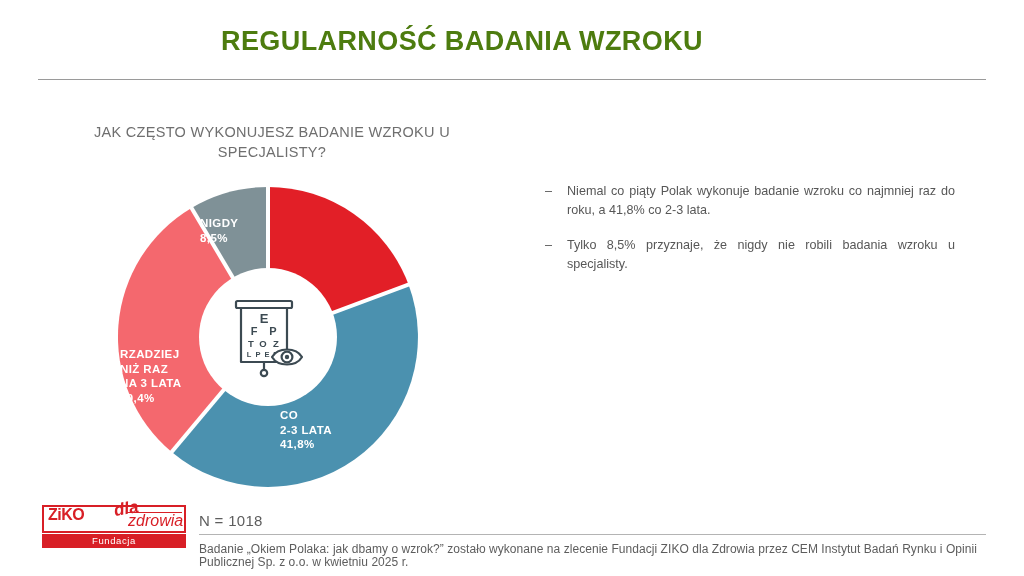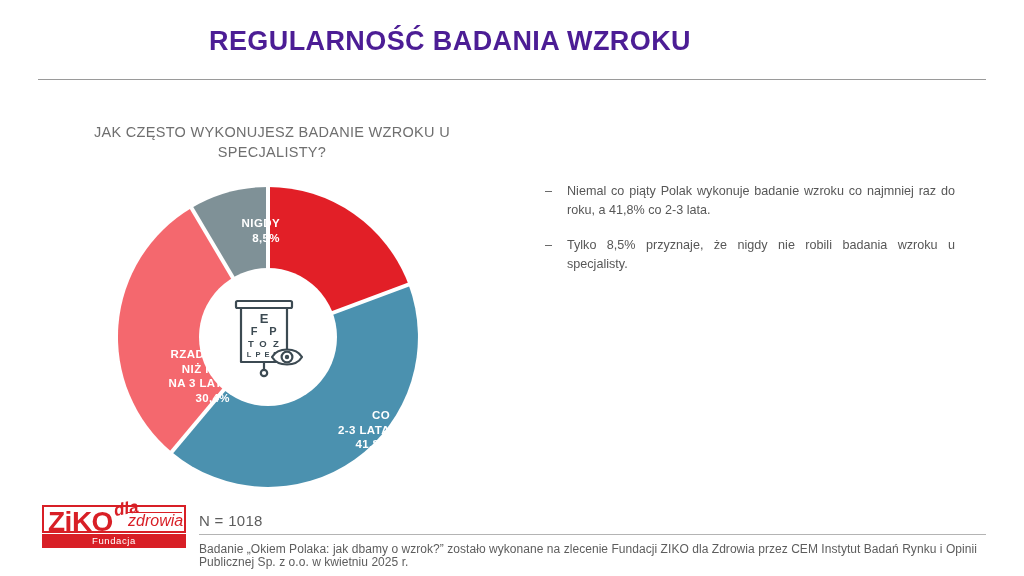--- a/index.html
+++ b/index.html
@@ -19,27 +19,27 @@
     position: absolute;
     inset: 0;
     width: 1024px;
     height: 576px;
   }
 
   
   .header-title {
     position: absolute;
     top: 26px;
-    left: 0;
+    left: 12px;
     width: 900px;
     text-align: center;
     font-size: 27px;
     font-weight: bold;
     letter-spacing: 0.4px;
-    color: #4c1d95;
+    color: #4d7c0f;
   }
   .header-rule {
     position: absolute;
     top: 79px;
     left: 38px;
     width: 948px;
     height: 1px;
     background: #9a9a9a;
   }
 
@@ -69,21 +69,21 @@
     left: 0;
     top: 0;
   }
   .slice-label {
     position: absolute;
     color: #ffffff;
     font-size: 11.5px;
     line-height: 14.5px;
     font-weight: bold;
     letter-spacing: 0.4px;
-    text-align: right;
+    text-align: left;
     white-space: pre-line;
   }
   .lbl-red    { left: 166px; top: 48px;  width: 118px; }
   .lbl-blue   { left: 172px; top: 198px; width: 110px; margin-top: 24px; }
   .lbl-salmon { left: 12px;  top: 117px; width: 110px; margin-top: 44px; }
   .lbl-gray   { left: 92px;  top: 30px;  width: 80px;  }
 
   .eyechart {
     position: absolute;
     left: 112px;
@@ -130,21 +130,21 @@
     top: 0;
     width: 144px;
     height: 28px;
     border: 2px solid #d81f26;
     box-sizing: border-box;
   }
   .logo-ziko {
     position: absolute;
     left: 6px;
     top: 1px;
-    font-size: 28px;
+    font-size: 16px;
     font-weight: bold;
     color: #d81f26;
     letter-spacing: -0.5px;
   }
   .logo-dla {
     position: absolute;
     left: 72px;
     top: -6px;
     font-size: 17px;
     font-style: italic;

